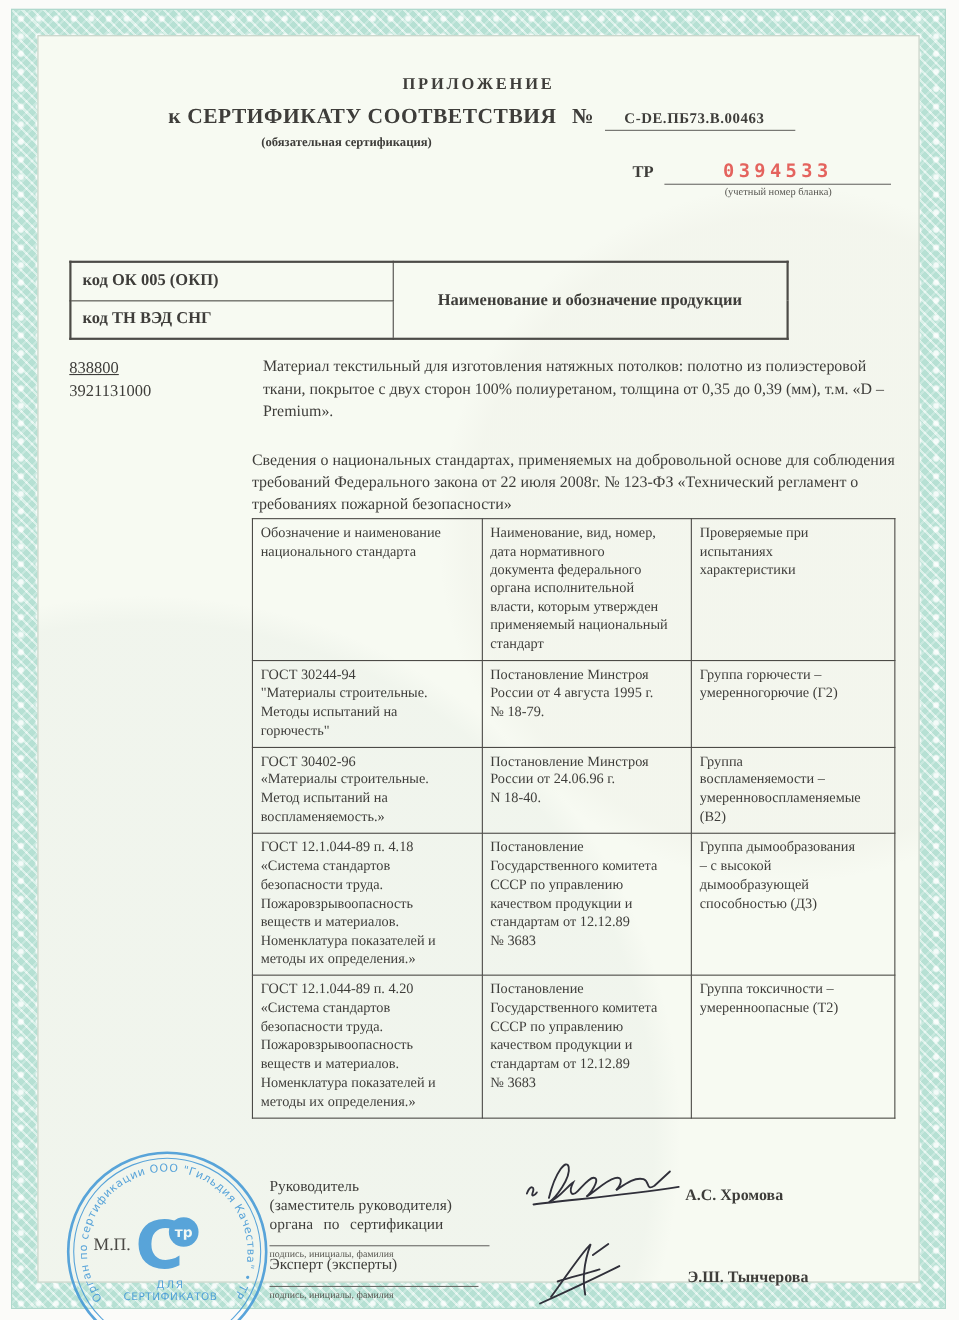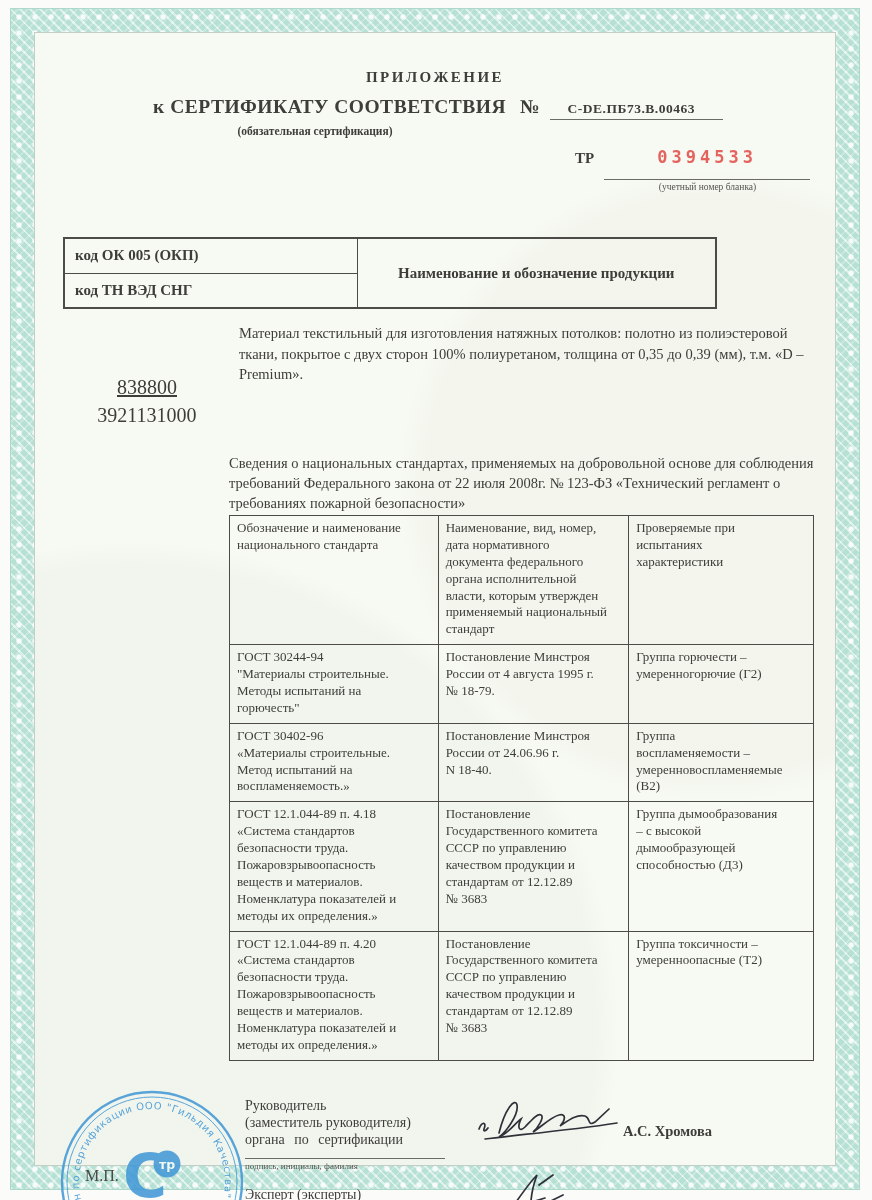--- a/index.html
+++ b/index.html
@@ -37,46 +37,46 @@
   .certline .num-sign { font-size:19.5px; font-weight:bold; margin-left:14px; }
   .cert-number { font-size:13.5px; font-weight:bold; letter-spacing:.5px;
     border-bottom:1px solid #6a6a66; padding:0 28px 2px 18px; margin-left:10px; }
   .subrow { position:relative; margin-top:5px; height:60px; }
   .mandatory { position:absolute; left:0; width:560px; text-align:center; font-size:11.5px; font-weight:bold; }
   .tr-block { position:absolute; left:540px; top:22px; width:235px; }
   .tr-line { display:flex; align-items:baseline; }
   .tr-label { font-size:15px; font-weight:bold; }
   .tr-number { flex:1; text-align:center; font-family:"DejaVu Sans Mono",monospace; font-size:17px;
     font-weight:bold; color:#e4635e; letter-spacing:4px;
-    border-bottom:1px solid #6a6a66; margin-left:10px; padding-bottom:12px; }
+    border-bottom:1px solid #6a6a66; margin-left:10px; padding-bottom:1px; }
   .tr-caption { text-align:center; font-size:9.5px; color:#55544f; margin-top:2px; padding-left:30px; }
   
   table { border-collapse:collapse; }
   .codes-table { margin-left:28px; width:654px; border:2px solid #4c4b47; }
   .codes-table td { border:1px solid #4c4b47; font-size:15px; vertical-align:middle; }
   .codes-table .lbl { width:293px; font-weight:bold; padding:8px 10px; height:35px; }
   .codes-table .hdr-cell { text-align:center; font-weight:bold; font-size:15px; }
   
   .product-row { display:flex; margin-top:14px; margin-left:28px; }
-  .prod-codes { width:168px; text-align:center; font-size:20px; line-height:1.4; padding-top:2px;margin-top:48px; }
+  .prod-codes { width:168px; text-align:left; font-size:15px; line-height:1.4; padding-top:2px; }
   .prod-codes .u { text-decoration:underline; }
   .prod-desc { width:578px; margin-left:8px; font-size:14.5px; line-height:1.42; }
   .intro { margin:24px 0 0 194px; width:588px; font-size:14.5px; line-height:1.38; }
   
   .std-table { margin-left:194px; width:585px; border:1.5px solid #4c4b47; margin-top:2px; }
   .std-table td { border:1px solid #4c4b47; font-size:13px; line-height:1.3;
     vertical-align:top; padding:4px 7px 6px 7px; white-space:pre-line; }
   .std-table .c1 { width:209px; }
   .std-table .c2 { width:191px; }
   .std-table .c3 { width:185px; }
   
   .sig-section { position:relative; margin-top:26px; height:230px; }
   .stamp { position:absolute; left:22px; top:0; width:190px; height:190px; opacity:.85; }
   .mp-label { position:absolute; left:50px; top:80px; font-size:16px; color:#4a4945; z-index:2; }
-  .role-block { position:absolute; left:210px; top:10px; width:200px; }
+  .role-block { position:absolute; left:210px; top:28px; width:200px; }
   .role-l1 { font-size:14px; line-height:1.25; }
   .role-l3 { font-size:14px; border-bottom:1px solid #6a6a66; padding-bottom:10px; word-spacing:6px; }
   .sig-caption { font-size:9px; color:#56554f; margin-top:2px; }
   .expert-block { position:absolute; left:210px; top:100px; width:200px; }
   .expert-label { font-size:14px; border-bottom:1px solid #6a6a66; padding-bottom:10px; width:190px; }
   .sig1 { position:absolute; left:440px; top:2px; }
   .sig2 { position:absolute; left:452px; top:80px; }
   .name1 { position:absolute; left:588px; top:36px; font-size:14.5px; font-weight:bold; }
   .name2 { position:absolute; left:590px; top:110px; font-size:14.5px; font-weight:bold; }
   .ink { stroke:#30303a; stroke-width:1.7; fill:none; stroke-linecap:round; }

